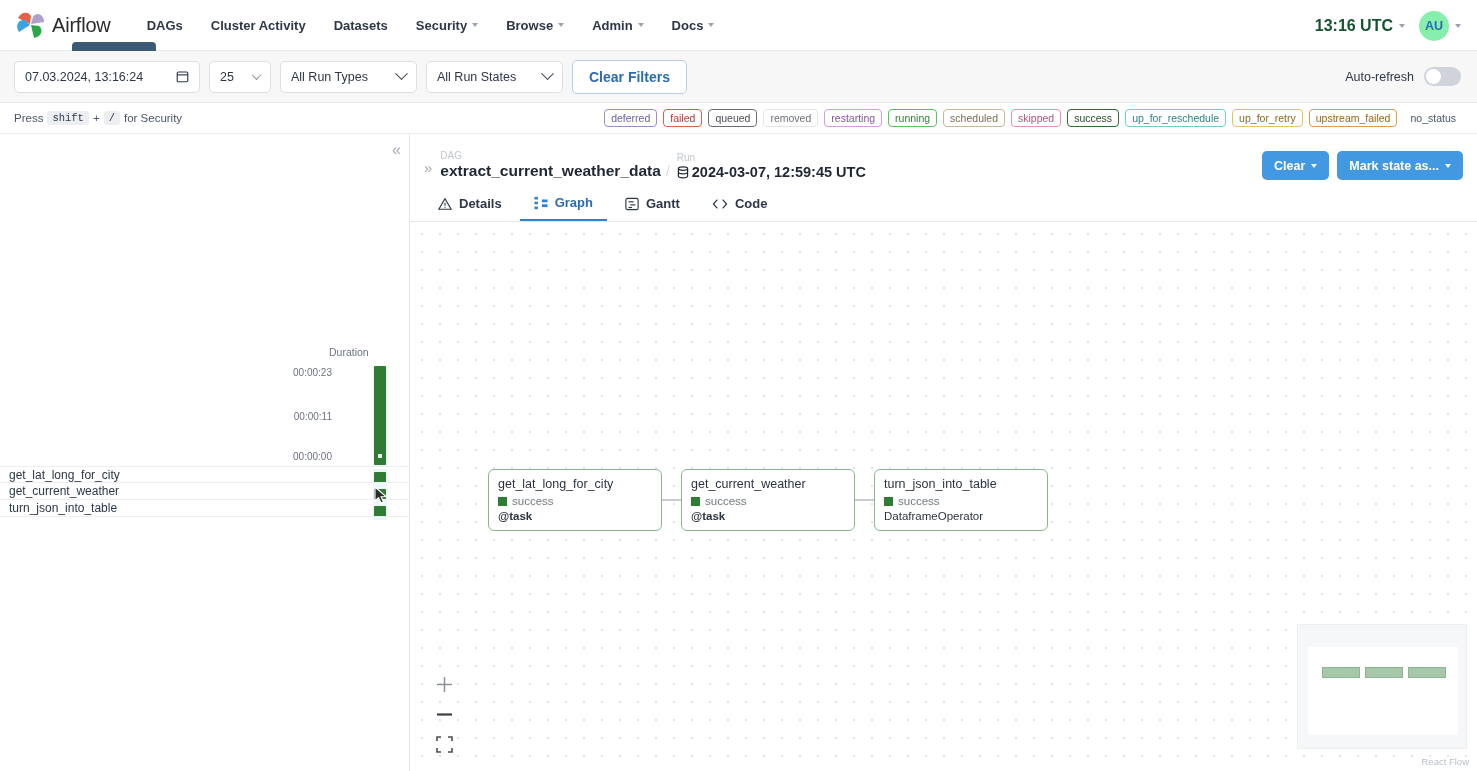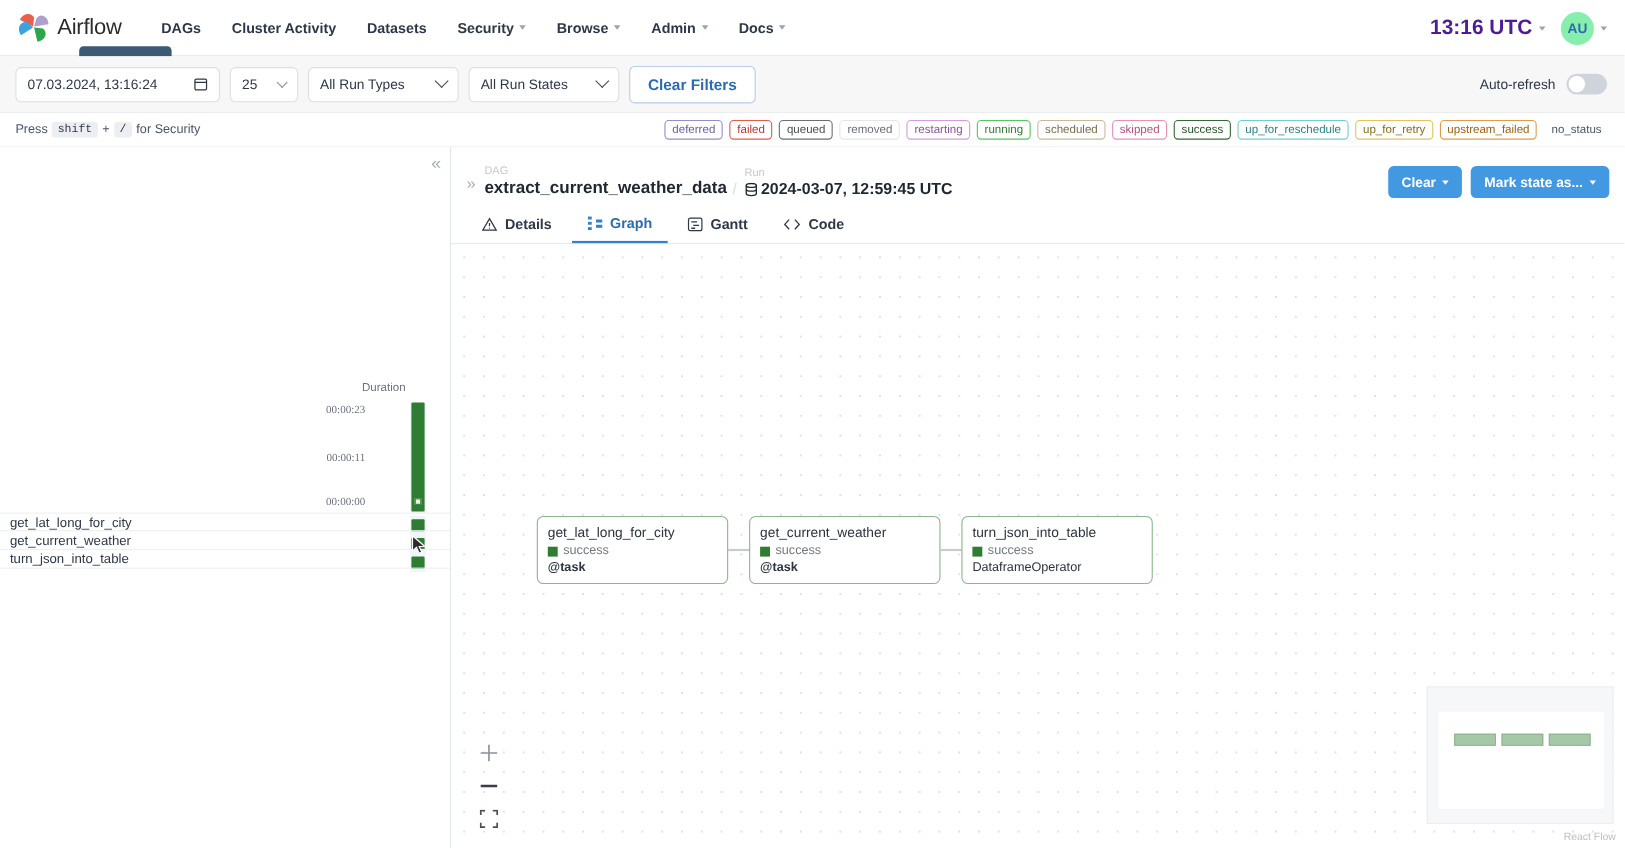--- a/index.html
+++ b/index.html
@@ -33,21 +33,21 @@
   }
   .caret {
     width: 0; height: 0; border-left: 3.5px solid transparent;
     border-right: 3.5px solid transparent; border-top: 4px solid #9aa3ae;
     display: inline-block;
   }
   .nav-right {
     position: absolute; right: 16px; top: 0; height: 51px;
     display: flex; align-items: center; gap: 14px;
   }
-  .clock-label { font-size: 19px; font-weight: bold; color: #4c1d95; }
+  .clock-label { font-size: 16px; font-weight: bold; color: #14532d; }
   .clock { display: flex; align-items: center; gap: 6px; cursor: pointer; }
   .avatar {
     width: 30px; height: 30px; border-radius: 50%;
     background: #86efac; color: #2b6cb0;
     font-size: 12.5px; font-weight: bold;
     display: flex; align-items: center; justify-content: center;
   }
   .avatar-wrap { display: flex; align-items: center; gap: 6px; cursor: pointer; }
 
   
@@ -133,21 +133,21 @@
   }
   .collapse-btn {
     position: absolute; right: 8px; top: 8px; font-size: 16px; color: #a6adb6;
     cursor: pointer; line-height: 1;
   }
   
   .dur-title {
     position: absolute; left: 329px; top: 212px; font-size: 10.5px; color: #6b7280;
   }
   .dur-axis {
-    position: absolute; font-size: 10px; color: #6b7280; text-align: right; width: 60px; font-family: Liberation Serif, serif;
+    position: absolute; font-size: 10px; color: #6b7280; text-align: right; width: 60px;
   }
   .bars { position: absolute; left: 373px; top: 232px; width: 14px; }
   .bar-track {
     background: #edf6f8; width: 14px; position: absolute; left: 0;
   }
   .bar { background: #2f7d32; width: 12px; position: absolute; left: 1px; border-radius: 1px; }
   .bar-mark {
     position: absolute; width: 6px; height: 6px; background: #e8f5e9;
     border: 1px solid #2f7d32; left: 4px;
   }

